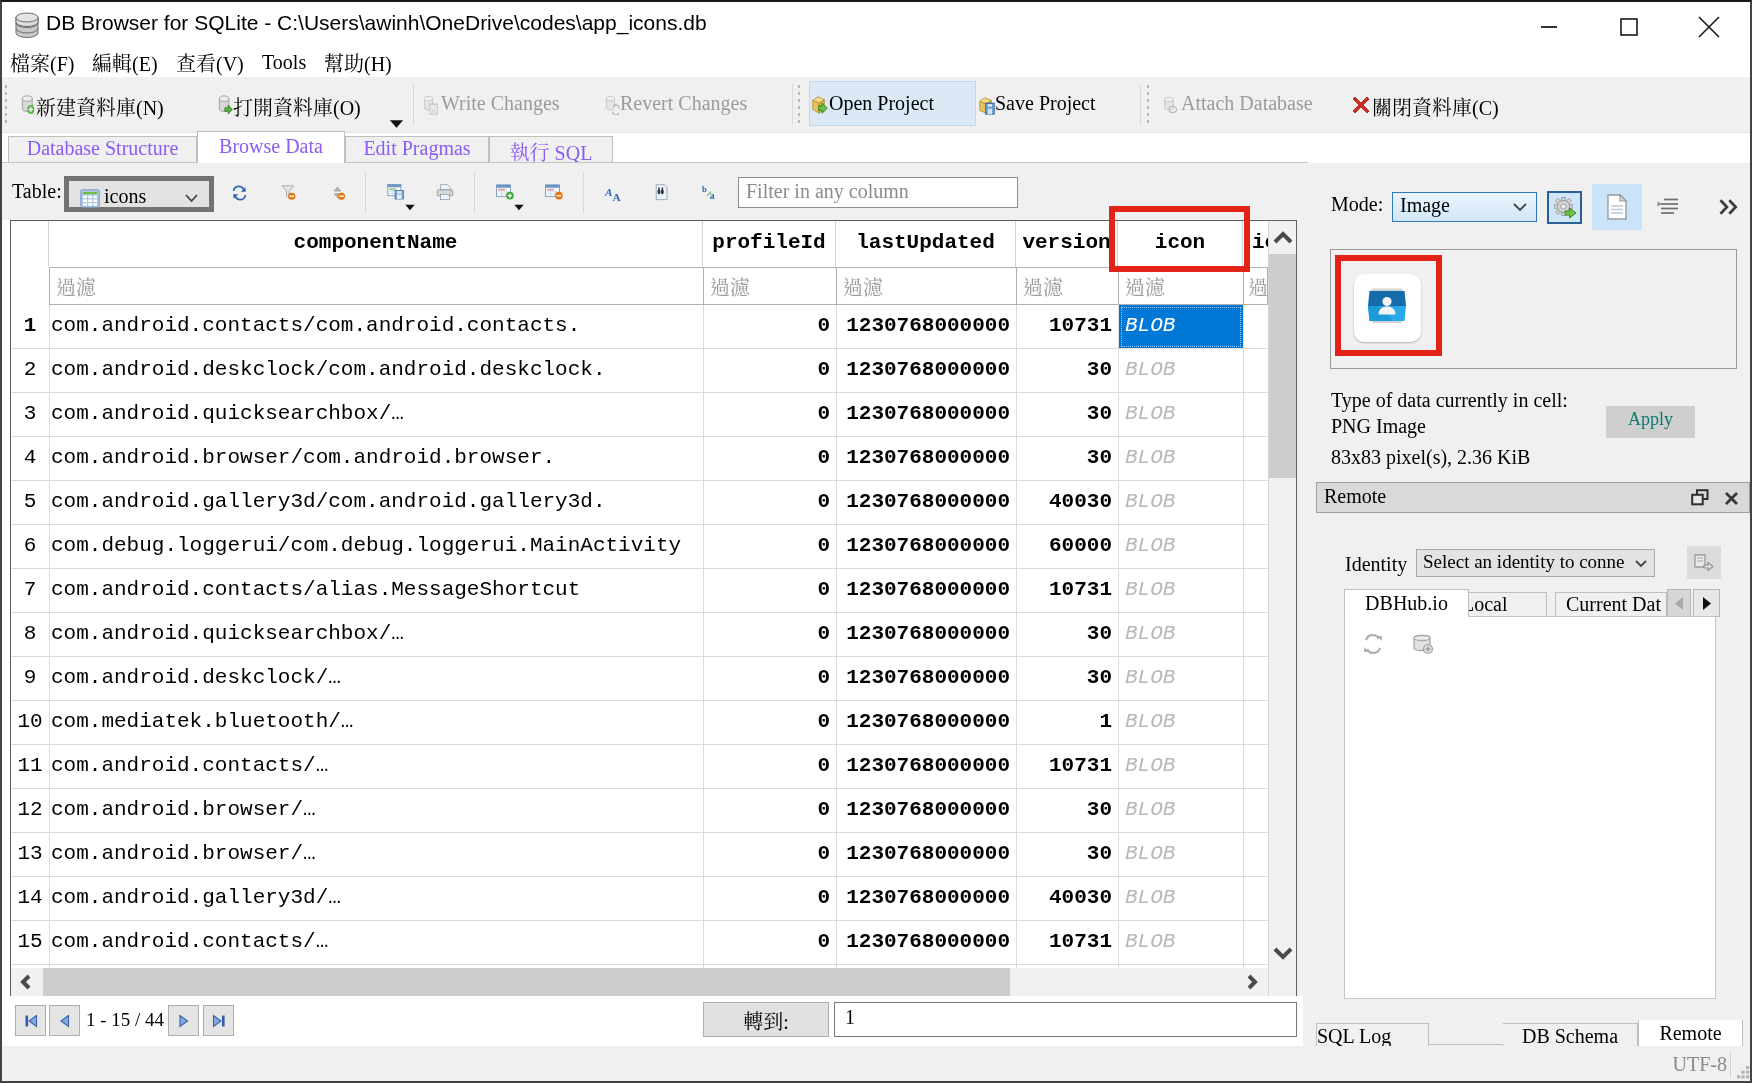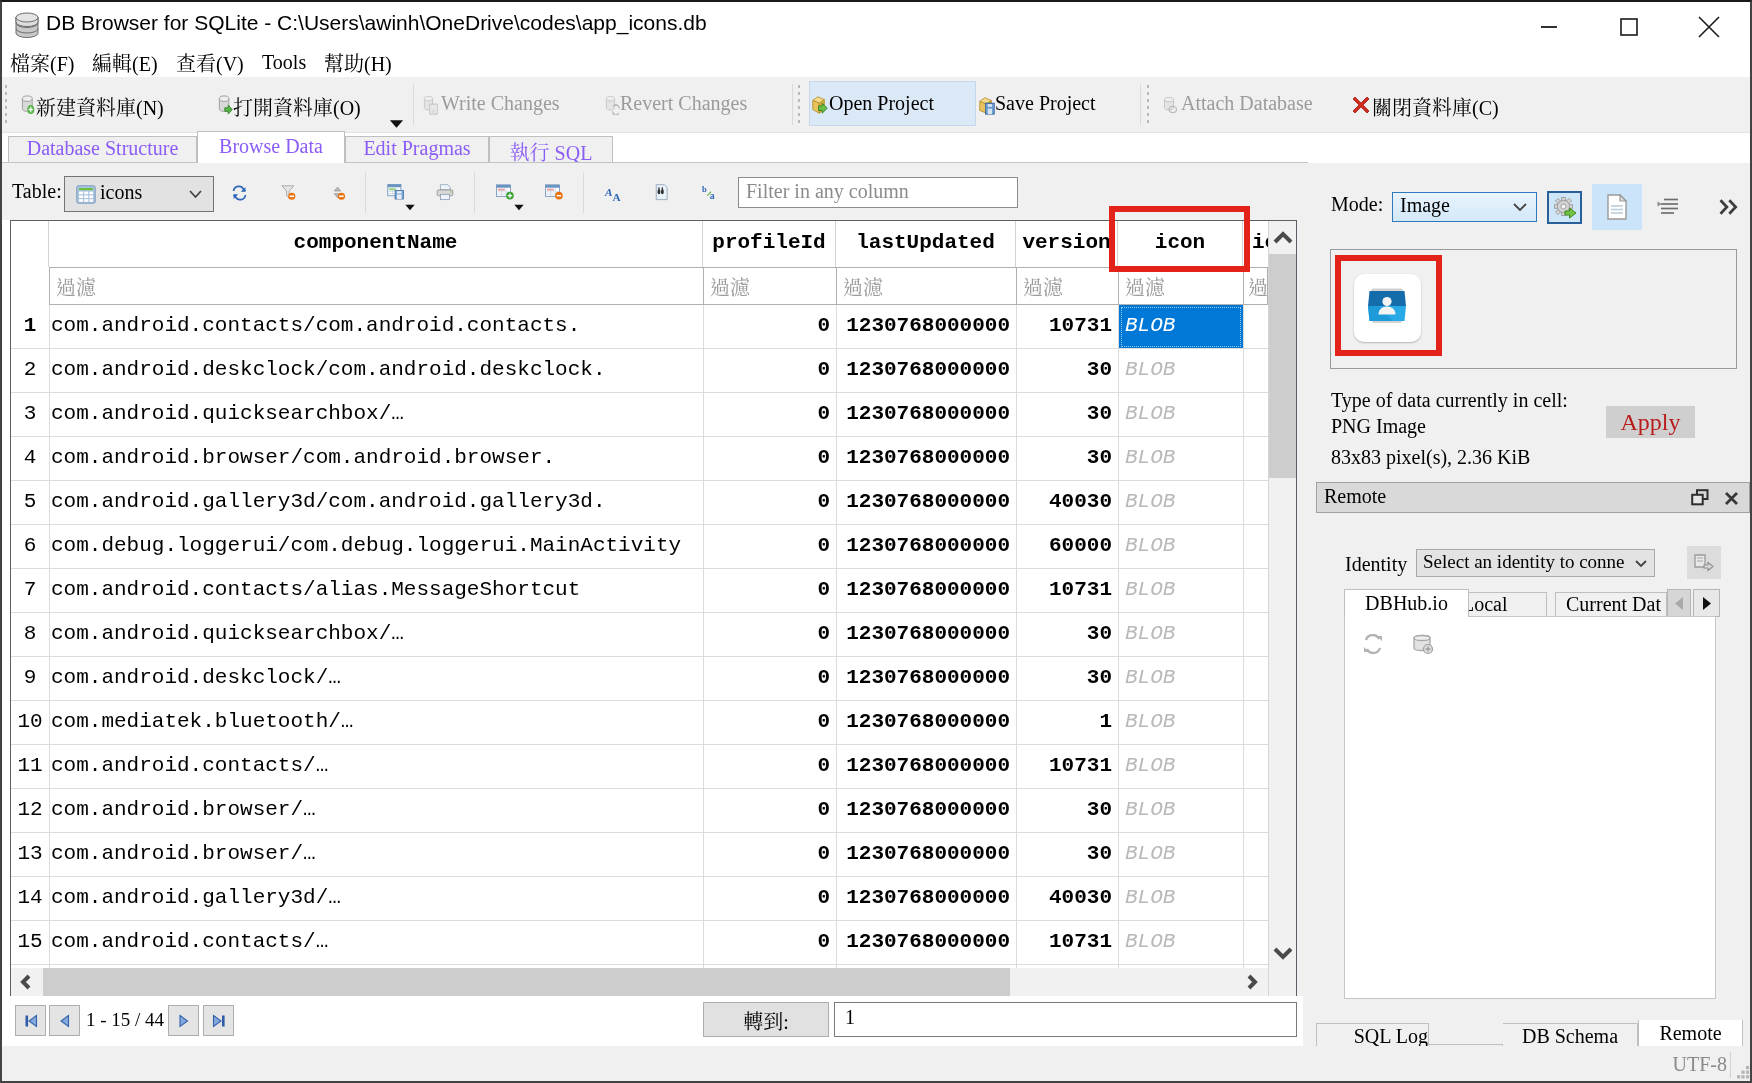--- a/index.html
+++ b/index.html
@@ -25,21 +25,21 @@
  background-image:radial-gradient(circle,#b5b5b5 1.1px,transparent 1.3px);background-size:4px 7px;}
 
 .tab{position:absolute;top:136px;height:27px;background:#f0f0f0;border:1px solid #bfbfbf;border-bottom:none;
  font-size:20px;text-align:center;color:#8b5cf6;box-sizing:border-box;padding-top:0px;}
 #tabactive{top:131px;height:32px;background:#fff;z-index:3;padding-top:3px;}
 
 #content{left:2px;top:163px;width:1301px;height:883px;background:#f0f0f0;}
 
 .ctl{position:absolute;font-size:20px;}
 #tablecombo{position:absolute;left:62px;top:13px;width:150px;height:36px;background:#e2e2e2;
- border:1px solid #737373;box-sizing:border-box;}
+ border:5px solid #737373;box-sizing:border-box;}
 #filterbox{position:absolute;left:736px;top:14px;width:280px;height:31px;background:#fff;border:1px solid #8c8c8c;box-sizing:border-box;
  font-size:20px;color:#8b8b8b;padding:2px 0 0 7px;}
 
 #dtable{position:absolute;left:8px;top:57px;width:1287px;height:777px;background:#fff;border:1px solid #5c5f66;box-sizing:border-box;}
 .hdrcell{position:absolute;top:0;height:46px;background:#fff;border-right:1px solid #d4d4d4;box-sizing:border-box;
  font-family:"Liberation Mono",monospace;font-weight:bold;font-size:21px;text-align:center;padding-top:10px;}
 #hdrrow{position:absolute;left:0;top:0;width:1258px;height:46px;box-sizing:border-box;}
 .fcell{position:absolute;top:46px;height:38px;background:#fff;border:1px solid #b0b0b0;box-sizing:border-box;
  font-size:20px;color:#9b9b9b;padding:4px 0 0 6px;overflow:hidden;}
 .drow{position:absolute;left:0;width:1258px;height:44px;border-bottom:1px solid #dcdcdc;box-sizing:border-box;
@@ -434,21 +434,21 @@
     <path d="M2.5 4 L37.5 4 L39 19 L1 19 Z" fill="#146cab"></path>
     <path d="M1 19 L39 19 L37.5 34 L2.5 34 Z" fill="#28a9e8"></path>
     <path d="M1 19 L12 19 L26 34 L2.5 34 Z" fill="#1d9bd8"></path>
     <circle cx="20" cy="14.5" r="4.6" fill="#f4f4f4"></circle>
     <path d="M11.5 27.5 c0-5.2 3.8-8 8.5-8 c4.7 0 8.5 2.8 8.5 8 Z" fill="#f4f4f4"></path>
   </svg>
 
   <div class="abs" style="left:19px;top:92px;width:107px;height:101px;border:6px solid #e32219;box-sizing:border-box;"></div>
   <span class="abs serif" style="left:15px;top:226px;font-size:20px;">Type of data currently in cell:</span>
   <span class="abs serif" style="left:15px;top:252px;font-size:20px;">PNG Image</span>
-  <div class="abs" style="left:290px;top:243px;width:89px;height:32px;background:#cfcfcf;color:#b91c1c;font-size:24px;text-align:center;padding-top:3px;box-sizing:border-box;">Apply</div>
+  <div class="abs" style="left:290px;top:243px;width:89px;height:32px;background:#cfcfcf;color:#0f766e;font-size:18px;text-align:center;padding-top:3px;box-sizing:border-box;">Apply</div>
   <span class="abs serif" style="left:15px;top:283px;font-size:20px;">83x83 pixel(s), 2.36 KiB</span>
 </div>
 
 <div class="ptitle" style="top:482px;">Remote
   <svg class="abs" style="right:40px;top:6px" width="18" height="18" viewBox="0 0 18 18">
     <rect x="6" y="1.2" width="10.5" height="8.8" fill="none" stroke="#2e2e2e" stroke-width="2"></rect>
     <rect x="1.2" y="5.8" width="10.5" height="9.5" fill="#e6e6e6" stroke="#2e2e2e" stroke-width="2"></rect>
   </svg>
   <svg class="abs" style="right:9px;top:7px" width="17" height="17" viewBox="0 0 17 17">
     <path d="M3 3 L14 14 M14 3 L3 14" stroke="#383838" stroke-width="2.8"></path>
@@ -495,21 +495,21 @@
   </svg>
   <svg class="abs" style="left:96px;top:121px" width="22" height="21" viewBox="0 0 22 21">
     <path d="M2 4 a8 2.5 0 0 1 16 0 v10 a8 2.5 0 0 1 -16 0 Z" fill="#e2e2e2" stroke="#aaa" stroke-width="1.3"></path>
     <ellipse cx="10" cy="4" rx="8" ry="2.5" fill="#eee" stroke="#aaa" stroke-width="1.3"></ellipse>
     <circle cx="16" cy="15" r="4.5" fill="#dcdcdc" stroke="#9f9f9f" stroke-width="1.2"></circle>
     <path d="M16 12.5 v5 M13.5 15 h5" stroke="#9f9f9f" stroke-width="1.4"></path>
   </svg>
 
 </div>
 
-<div class="abs" style="left:1316px;top:1023px;width:113px;height:29px;background:#f0f0f0;border:1px solid #bfbfbf;box-sizing:border-box;text-align:right;font-size:20px;padding-top:1px;">SQL Log</div>
+<div class="abs" style="left:1316px;top:1023px;width:113px;height:29px;background:#f0f0f0;border:1px solid #bfbfbf;box-sizing:border-box;text-align:left;font-size:20px;padding-top:1px;">SQL Log</div>
 <div class="abs" style="left:1429px;top:1023px;width:74px;height:29px;background:#f0f0f0;border:1px solid #bfbfbf;border-left:none;box-sizing:border-box;font-size:20px;padding-top:1px;margin-top:21px;">Plot</div>
 <div class="abs" style="left:1503px;top:1023px;width:135px;height:29px;background:#f0f0f0;border:1px solid #bfbfbf;border-left:none;box-sizing:border-box;text-align:center;font-size:20px;padding-top:1px;">DB Schema</div>
 <div class="abs" style="left:1638px;top:1020px;width:105px;height:32px;background:#fff;border:1px solid #bfbfbf;border-top:none;box-sizing:border-box;text-align:center;font-size:20px;padding-top:2px;">Remote</div>
 
 <div class="abs" style="left:1109px;top:206px;width:141px;height:66px;border:6px solid #e32219;box-sizing:border-box;z-index:5;"></div>
 
 <div class="abs" id="status">
   <span class="abs serif" style="right:25px;top:7px;font-size:20px;color:#8a8a8a;">UTF-8</span>
   <div class="abs" style="right:21px;top:6px;width:1px;height:26px;background:#d2d2d2;"></div>
   <svg class="abs" style="right:2px;bottom:2px" width="13" height="13" viewBox="0 0 13 13">

